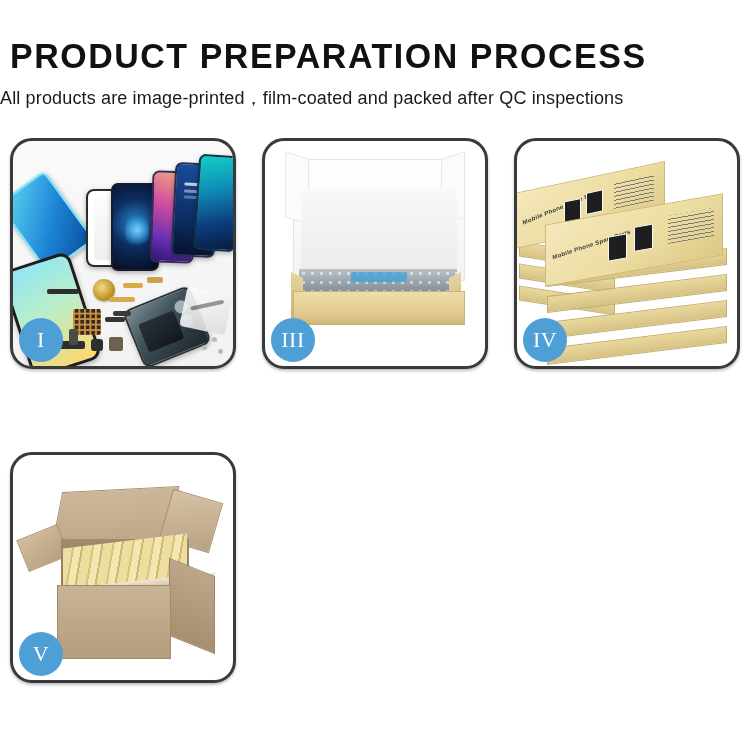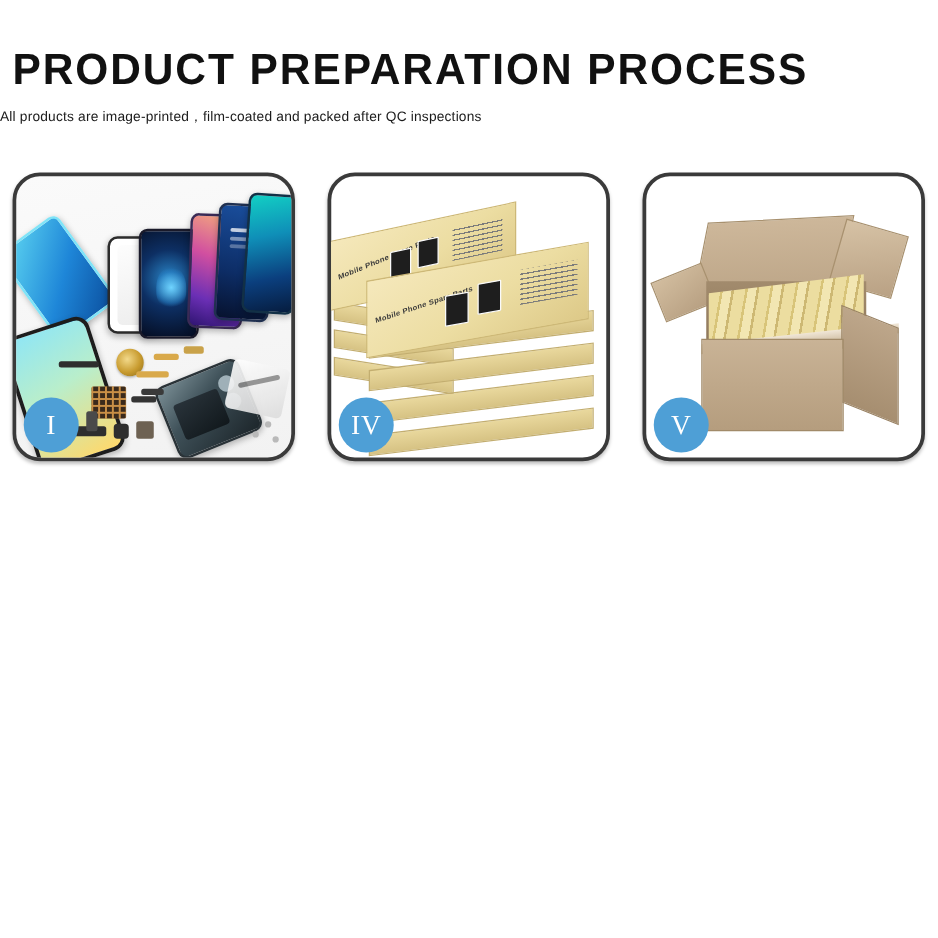--- a/index.html
+++ b/index.html
@@ -18,21 +18,21 @@
     font-size: 35px;
     font-weight: bold;
     letter-spacing: 1.6px;
     color: #111111;
     font-family: "Liberation Sans", sans-serif;
     transform: scaleX(0.97);
     white-space: nowrap;
   }
   .subtitle {
     margin-top: 10px;
-    font-size: 11px;
+    font-size: 18px;
     font-weight: normal;
     letter-spacing: 0.15px;
     color: #1a1a1a;
     white-space: nowrap;
   }
 
   
   .grid {
     position: absolute;
     top: 138px; left: 10px;
@@ -409,20 +409,33 @@
 
         <div class="tool"></div>
         <div class="screws" style="right:16px; top:196px; width:5px; height:5px;"></div>
         <div class="screws" style="right:26px; top:204px; width:5px; height:5px;"></div>
         <div class="screws" style="right:10px; top:208px; width:5px; height:5px;"></div>
       </div>
       <div class="badge">I</div>
     </div>
 
 
+    <div class="panel p3">
+      <div class="scene">
+        <div class="wbox-back"></div>
+        <div class="wbox-lidL"></div>
+        <div class="wbox-lidR"></div>
+        <div class="wbox-inner"></div>
+        <div class="wbox-content"></div>
+        <div class="wbox-sideL"></div>
+        <div class="wbox-sideR"></div>
+        <div class="wbox-front"></div>
+      </div>
+      <div class="badge">III</div>
+    </div>
 
     <div class="panel p4">
       <div class="scene stack">
 
         <div class="side" style="left:2px; top:86px; width:96px; height:15px; transform:skewY(9deg);"></div>
         <div class="side" style="left:2px; top:108px; width:96px; height:15px; transform:skewY(9deg);"></div>
         <div class="side" style="left:2px; top:130px; width:96px; height:15px; transform:skewY(9deg);"></div>
         <div class="side" style="left:2px; top:152px; width:96px; height:15px; transform:skewY(9deg);"></div>
 
         <div class="side" style="left:30px; top:118px; width:180px; height:17px; transform:skewY(-7deg);"></div>

